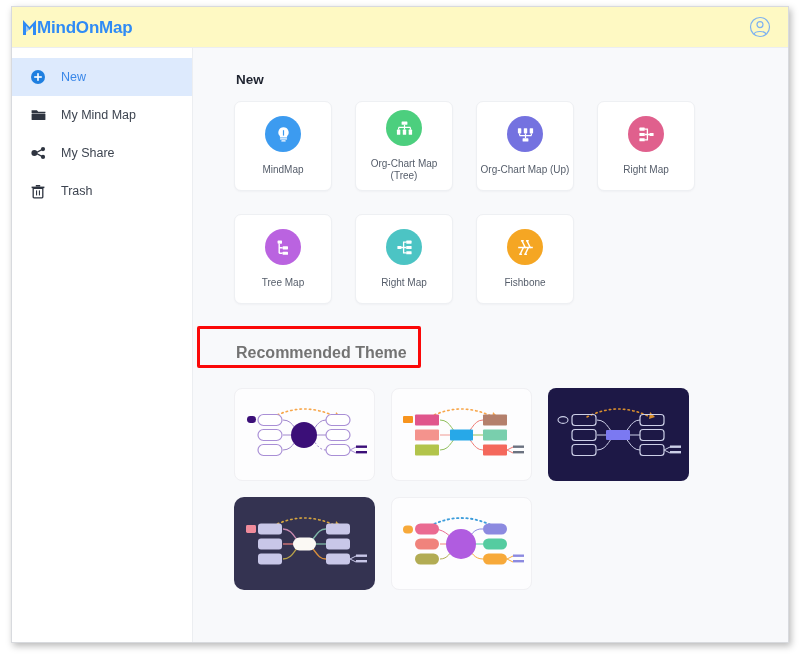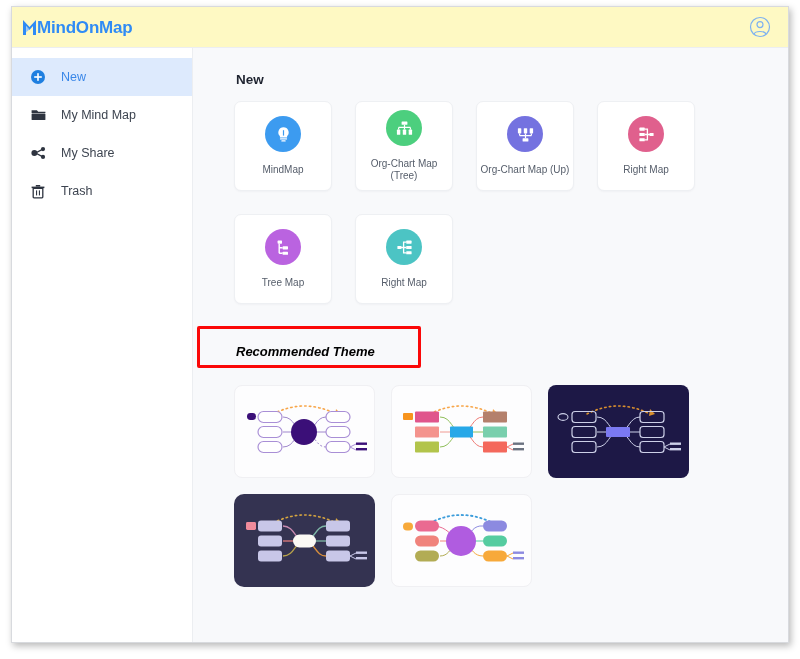--- a/index.html
+++ b/index.html
@@ -143,26 +143,25 @@
     line-height: 12px;
     padding: 0 3px;
   }
   
   .theme-head-wrap {
     position: relative;
     margin: 30px 0 0 -40px;
     padding-left: 40px;
   }
   .theme-title {
-    font-size: 13px;
+    font-size: 16px;
     font-weight: bold;
-    color: #000000;
+    color: #737373;
     line-height: 1;
     padding: 11px 0 11px 2px;
-    font-style: italic;
   }
   .redbox {
     position: absolute;
     left: 3px;
     top: -8px;
     width: 224px;
     height: 42px;
     border: 3px solid #fb0808;
     border-radius: 2px;
     box-sizing: border-box;
@@ -342,20 +341,33 @@
                 <rect x="12.2" y="3.6" width="5.4" height="3.1" rx="0.6" fill="#ffffff"></rect>
                 <rect x="12.2" y="8.9" width="5.4" height="3.1" rx="0.6" fill="#ffffff"></rect>
                 <rect x="12.2" y="14.2" width="5.4" height="3.1" rx="0.6" fill="#ffffff"></rect>
                 <path d="M12.2 5.2 h-2.6 v10.6 h2.6 M9.6 10.5 h-2.6 M12.2 10.5 h-2.6" stroke="#ffffff" stroke-width="1.3" fill="none"></path>
                 <rect x="3.4" y="8.9" width="4" height="3.1" rx="0.6" fill="#ffffff"></rect>
               </svg>
             </span>
             <span class="cap">Right Map</span>
           </div>
 
+          <div class="type-card">
+            <span class="circle" style="background:#f5a623">
+              <svg width="21" height="21" viewBox="0 0 21 21">
+                <path d="M3.2 10.5 h14.6" stroke="#ffffff" stroke-width="1.5" fill="none"></path>
+                <path d="M7.2 4.2 L10.2 10.5 M12.2 4.2 L15.2 10.5 M5.4 16.8 L8.4 10.5 M10.4 16.8 L13.4 10.5" stroke="#ffffff" stroke-width="1.5" fill="none" stroke-linecap="round"></path>
+                <rect x="5.9" y="3.1" width="3" height="1.5" rx="0.7" fill="#ffffff"></rect>
+                <rect x="10.9" y="3.1" width="3" height="1.5" rx="0.7" fill="#ffffff"></rect>
+                <rect x="4.1" y="16.4" width="3" height="1.5" rx="0.7" fill="#ffffff"></rect>
+                <rect x="9.1" y="16.4" width="3" height="1.5" rx="0.7" fill="#ffffff"></rect>
+              </svg>
+            </span>
+            <span class="cap">Fishbone</span>
+          </div>
         </div>
 
         <div class="theme-head-wrap">
           <div class="theme-title">Recommended Theme</div>
           <div class="redbox"></div>
         </div>
 
         <div class="themes-grid">
 
           <div class="theme-card light">

